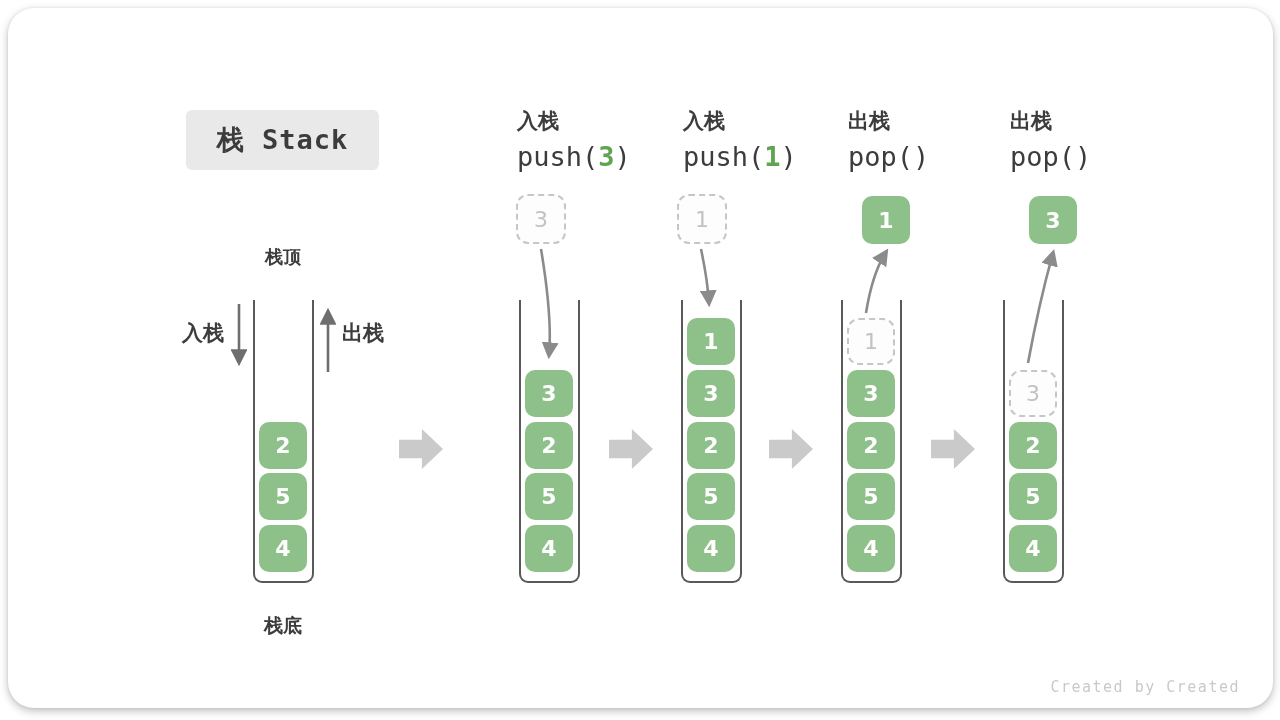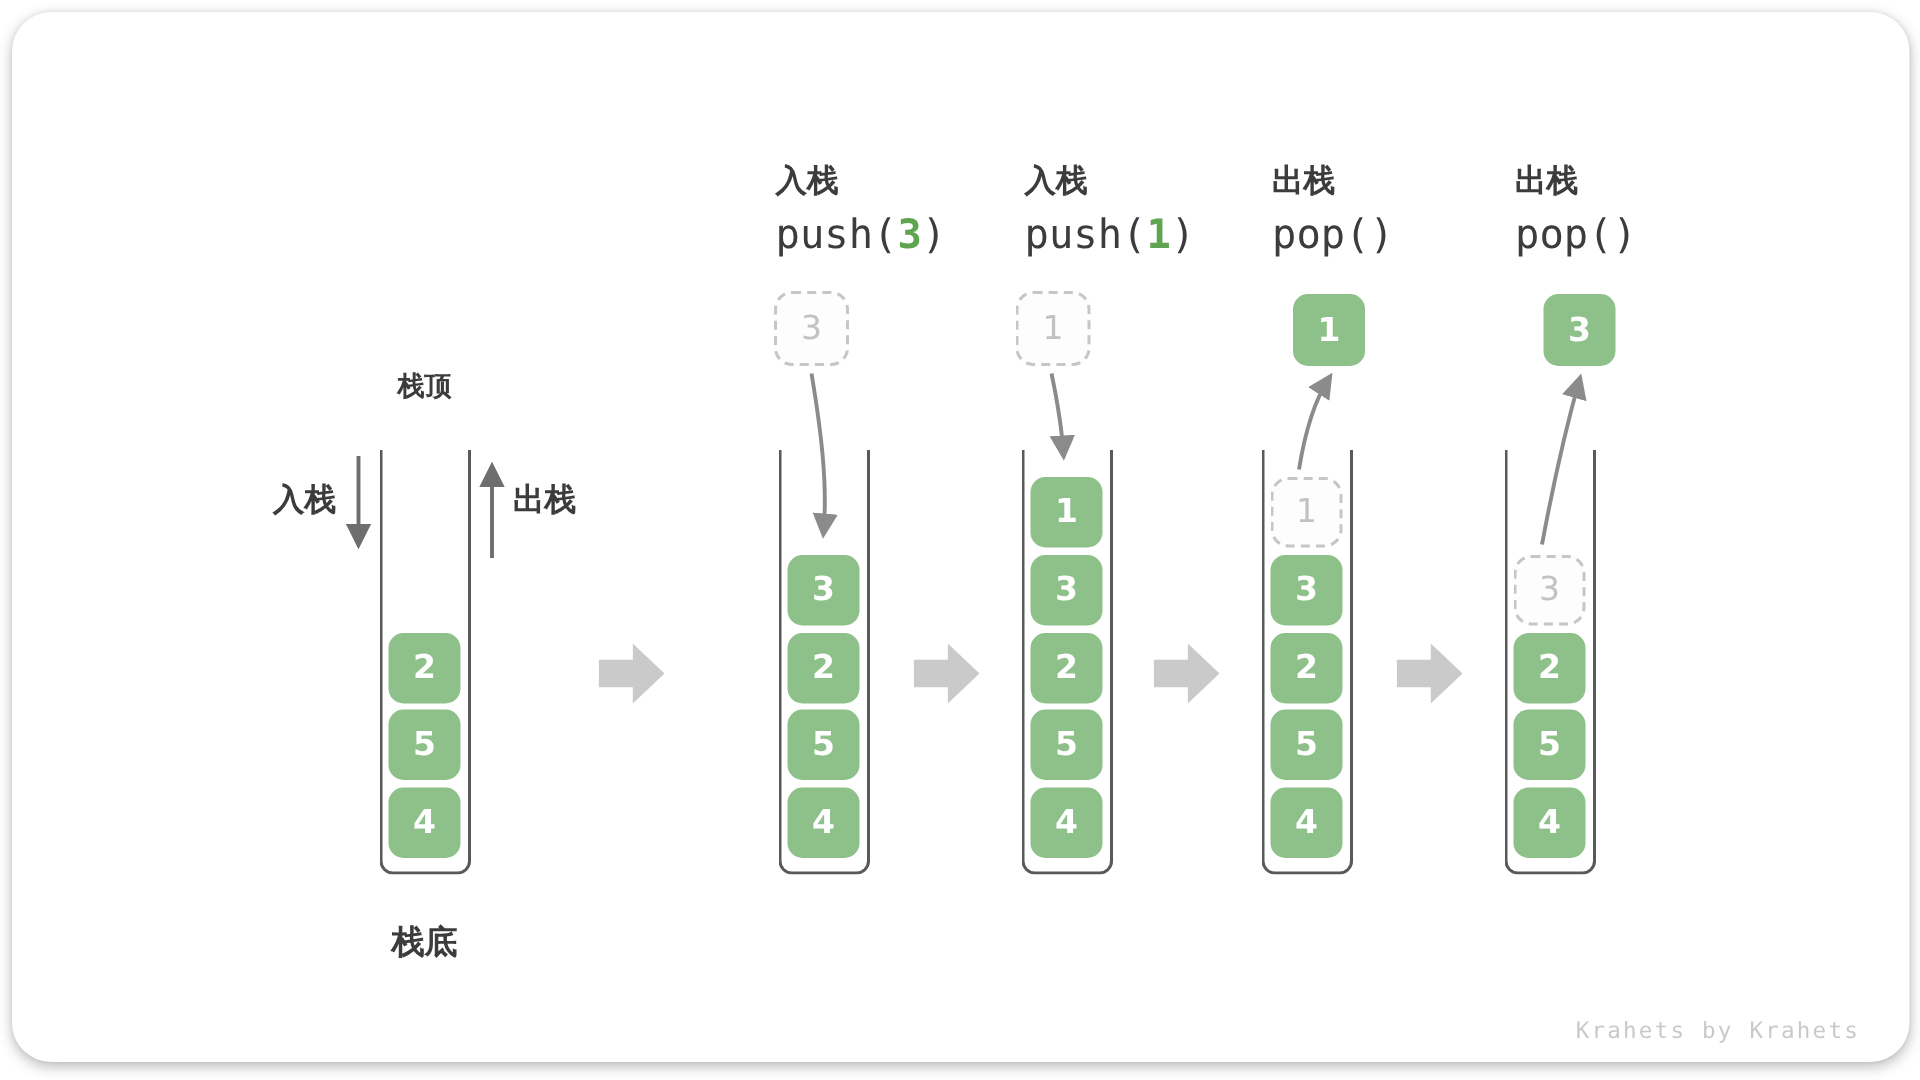--- a/index.html
+++ b/index.html
@@ -12,21 +12,21 @@
   #arrows-layer{z-index:3;pointer-events:none;}
   #floats-layer{z-index:4;}
   .title-box{position:absolute;left:186px;top:110px;width:193px;height:60px;
              background:var(--title-bg);border-radius:6px;display:flex;align-items:center;
              justify-content:center;z-index:4;
              font-family:"DejaVu Sans Mono","Liberation Mono",monospace;
              font-size:27px;font-weight:600;color:var(--ink);letter-spacing:1px;}
   .cn{font-weight:700;color:var(--ink);font-size:21px;}
   .lbl{position:absolute;z-index:4;}
   .top-label{left:247px;top:245px;width:72px;text-align:center;font-size:18px;}
-  .bottom-label{left:247px;top:613px;width:72px;text-align:center;font-size:22px;}
+  .bottom-label{left:247px;top:613px;width:72px;text-align:center;font-size:19px;}
   .push-label{left:174px;top:319px;width:50px;text-align:right;}
   .pop-label{left:342px;top:319px;width:50px;text-align:left;}
   .stack{position:absolute;top:300px;width:61px;height:283px;box-sizing:border-box;
          border-left:2px solid var(--wall);border-right:2px solid var(--wall);
          border-bottom:2px solid var(--wall);border-radius:0 0 9px 9px;background:#fff;}
   .cell{position:absolute;width:48px;height:47px;box-sizing:border-box;border-radius:10px;
         background:var(--green);color:#fff;display:flex;align-items:center;justify-content:center;
         font-weight:700;font-size:22px;font-family:"DejaVu Sans","Liberation Sans",sans-serif;}
   .cell.ghost{background:#FDFDFD;border:2px dashed var(--dash);color:var(--dash-ink);
               border-radius:12px;font-weight:400;}
@@ -42,20 +42,23 @@
   .watermark{position:absolute;right:40px;bottom:24px;z-index:4;
              font-family:"DejaVu Sans Mono","Liberation Mono",monospace;
              font-size:15px;letter-spacing:1.5px;color:var(--faint);}
 </style>
 </head>
 <body>
 
 <div class="canvas">
   <div class="card"></div>
 
+  <div class="title-box">
+    <span>栈 Stack</span>
+  </div>
 
   <div class="lbl cn top-label">栈顶</div>
   <div class="lbl cn bottom-label">栈底</div>
   <div class="lbl cn push-label">入栈</div>
   <div class="lbl cn pop-label">出栈</div>
 
   <div id="stacks-layer" class="layer">
       <div class="stack" style="left: 253px;">
         <div class="cell" style="left: 4px; top: 122px;">2</div>
         <div class="cell" style="left: 4px; top: 173px;">5</div>
@@ -126,14 +129,14 @@
         <div class="code">pop()</div>
       </div>
       <div class="cell float-cell" style="left: 862px; top: 196px; width: 48px; height: 48px;">1</div>
       <div class="step-header" style="left: 1010px;">
         <div class="cn">出栈</div>
         <div class="code">pop()</div>
       </div>
       <div class="cell float-cell" style="left: 1029px; top: 196px; width: 48px; height: 48px;">3</div>
     </div>
 
-  <div class="watermark">Krahets by Krahets</div>
+  <div class="watermark">Created by Created</div>
 </div>
 
 </body></html>

